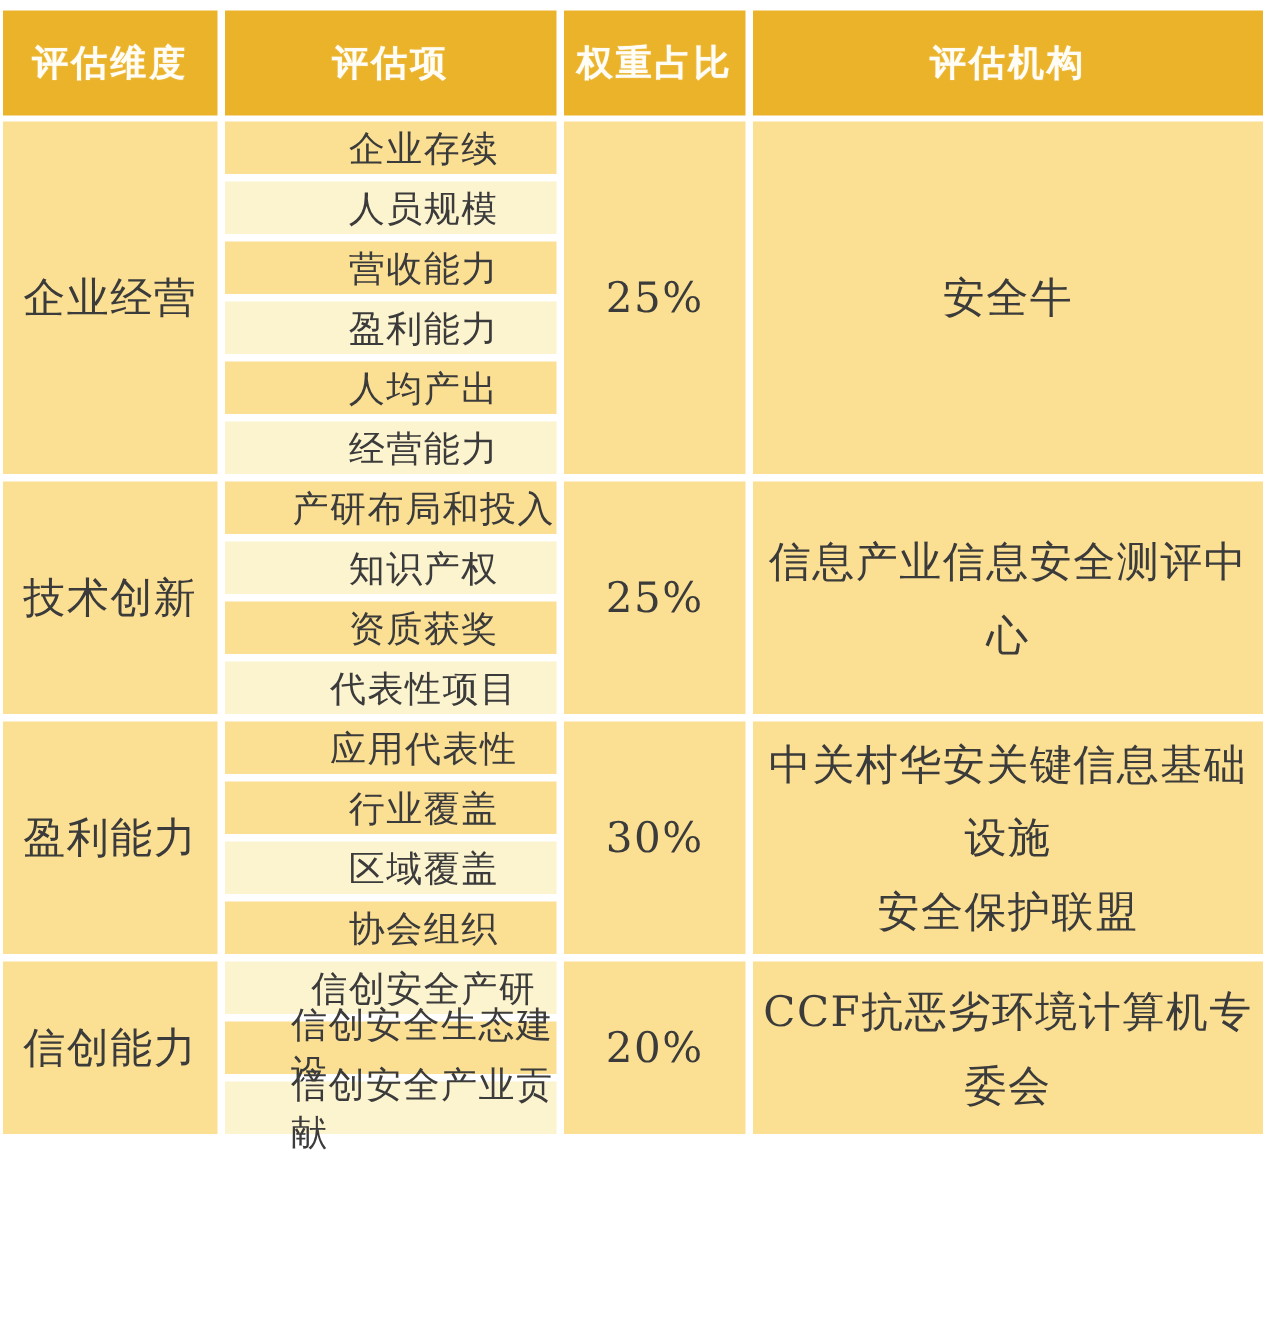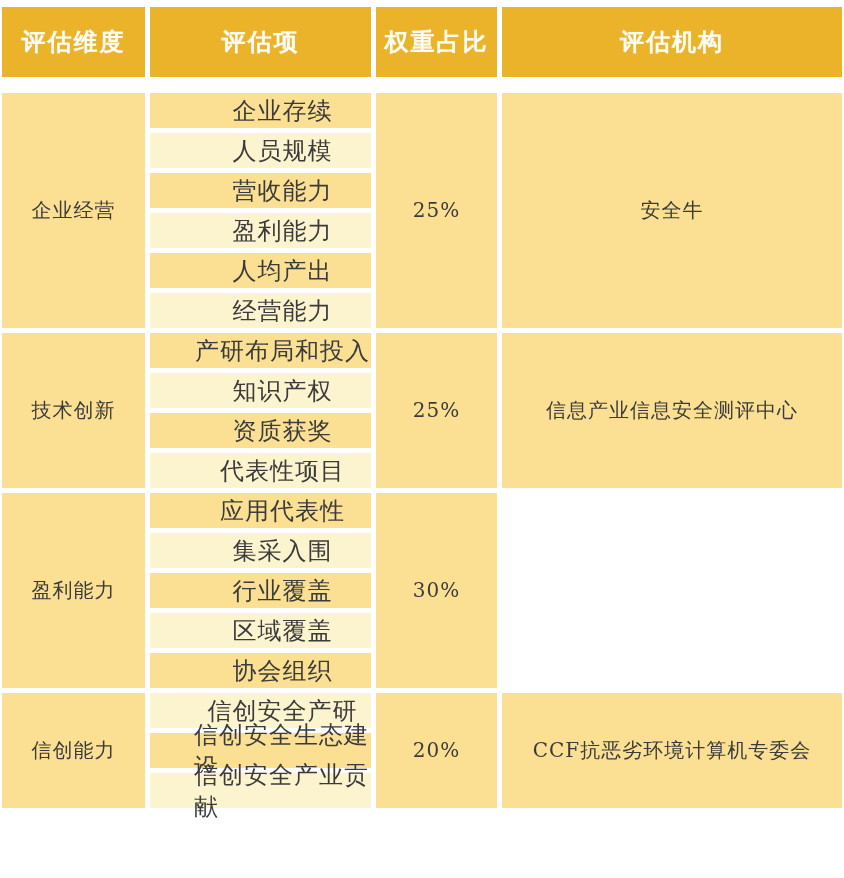--- a/index.html
+++ b/index.html
@@ -6,35 +6,35 @@
     --header-bg:#EBB32A;
     --cell-dark:#FBE093;
     --cell-light:#FCF3CF;
     --gap:#FFFFFF;
     --body-text:#3B3B3B;
     --header-text:#FFFDF5;
   }
   *{box-sizing:border-box;margin:0;padding:0;}
   html,body{width:844px;height:878px;overflow:hidden;background:var(--gap);}
   body{font-family:"DejaVu Serif","Liberation Serif",serif;color:var(--body-text);}
-  .table{width:840px;margin:7px 2px 0 2px;display:flex;flex-direction:column;gap:16px;}
+  .table{width:840px;margin:7px 2px 0 2px;display:flex;flex-direction:column;gap:4px;}
   .cols{display:grid;grid-template-columns:143px 221px 121px 1fr;column-gap:5px;}
   .header-row{height:70px;}
   .header-cell{
     background:var(--header-bg);
     color:var(--header-text);
     display:flex;align-items:center;justify-content:center;
     font-size:24px;font-weight:700;letter-spacing:2px;
     text-shadow:0 0 1px rgba(255,255,255,.4);
   }
   .group{row-gap:0;}
   .merged{
     background:var(--cell-dark);
     display:flex;flex-direction:column;align-items:center;justify-content:center;
-    font-size:20px;letter-spacing:1px;text-align:center;line-height:1.75;
+    font-size:28px;letter-spacing:1px;text-align:center;line-height:1.75;
   }
   .items{display:flex;flex-direction:column;gap:5px;}
   .item{
     height:35px;
     display:flex;align-items:center;justify-content:center;
     font-size:24px;letter-spacing:1px;padding-left:44px;
   }
   .d{background:var(--cell-dark);}
   .l{background:var(--cell-light);}
   .groups{display:flex;flex-direction:column;gap:5px;}
@@ -80,26 +80,29 @@
       <div class="merged">25%</div>
       <div class="merged">
         <div>信息产业信息安全测评中心</div>
       </div>
     </div>
 
     <div class="cols group">
       <div class="merged">盈利能力</div>
       <div class="items">
         <div class="item d">应用代表性</div>
-        <div class="item l">集采入围</div>
         <div class="item d">行业覆盖</div>
         <div class="item l">区域覆盖</div>
         <div class="item d">协会组织</div>
       </div>
       <div class="merged">30%</div>
+      <div class="merged">
+        <div>中关村华安关键信息基础设施</div>
+        <div>安全保护联盟</div>
+      </div>
     </div>
 
     <div class="cols group">
       <div class="merged">信创能力</div>
       <div class="items">
         <div class="item l">信创安全产研</div>
         <div class="item d">信创安全生态建设</div>
         <div class="item l">信创安全产业贡献</div>
       </div>
       <div class="merged">20%</div>

